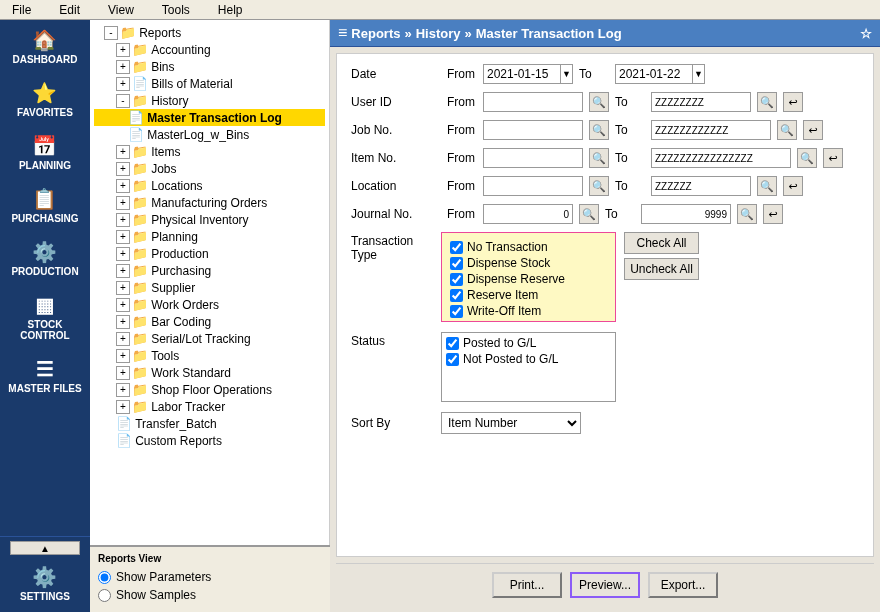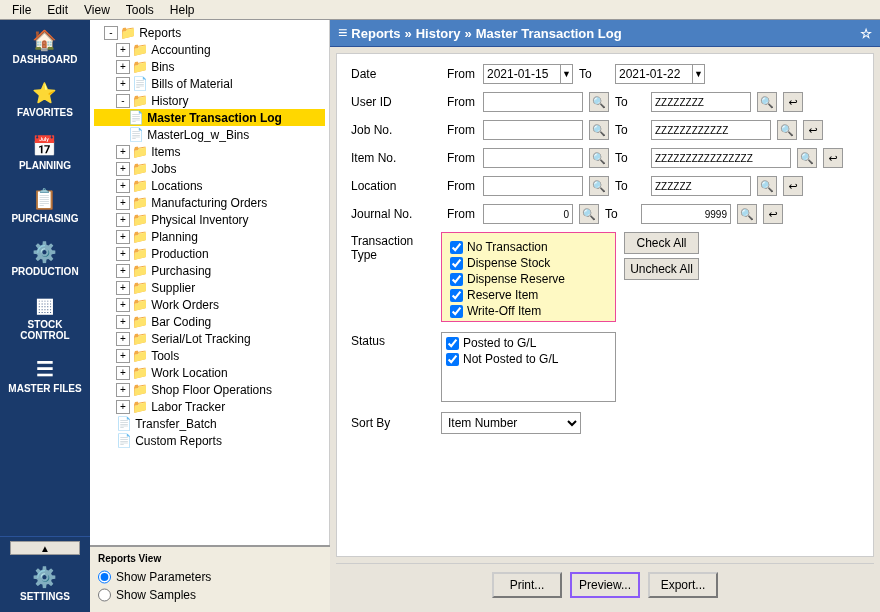--- a/index.html
+++ b/index.html
@@ -6,20 +6,21 @@
     body { font-family: 'Segoe UI', Tahoma, Arial, sans-serif; font-size: 12px; background: #d4d0c8; overflow: hidden; }
 
     
     .menu-bar {
       background: #f0ece0;
       border-bottom: 1px solid #999;
       display: flex;
       align-items: center;
       height: 20px;
       padding: 0 4px;
+      gap: 12px;
     }
     .menu-bar span {
       padding: 2px 8px;
       cursor: pointer;
       font-size: 12px;
     }
 
     
     .main-container {
       display: flex;
@@ -82,21 +83,21 @@
     .tree-item.indent-3 { padding-left: 34px; }
     .tree-item.selected { background: #ffd700; font-weight: bold; }
 
     .reports-view {
       background: #f0ece0;
       border-top: 2px solid #999;
       padding: 6px 8px;
       flex-shrink: 0;
     }
     .reports-view-title { font-weight: bold; margin-bottom: 6px; font-size: 10px; }
-    .radio-item { display: flex; margin-bottom: 4px; cursor: pointer; font-size: 12px; }
+    .radio-item { display: flex; align-items: center; margin-bottom: 4px; cursor: pointer; font-size: 12px; }
     .radio-item input { margin-right: 5px; }
 
     
     .main-content {
       flex: 1;
       display: flex;
       flex-direction: column;
       background: #e8e4db;
       overflow: hidden;
     }
@@ -504,21 +505,21 @@
             <span>Serial/Lot Tracking</span>
           </div>
           <div class="tree-item indent-2">
             <span class="expander">+</span>
             <span class="tree-icon">📁</span>
             <span>Tools</span>
           </div>
           <div class="tree-item indent-2">
             <span class="expander">+</span>
             <span class="tree-icon">📁</span>
-            <span>Work Location</span>
+            <span>Work Standard</span>
           </div>
           <div class="tree-item indent-2">
             <span class="expander">+</span>
             <span class="tree-icon">📁</span>
             <span>Shop Floor Operations</span>
           </div>
           <div class="tree-item indent-2">
             <span class="expander">+</span>
             <span class="tree-icon">📁</span>
             <span>Labor Tracker</span>

